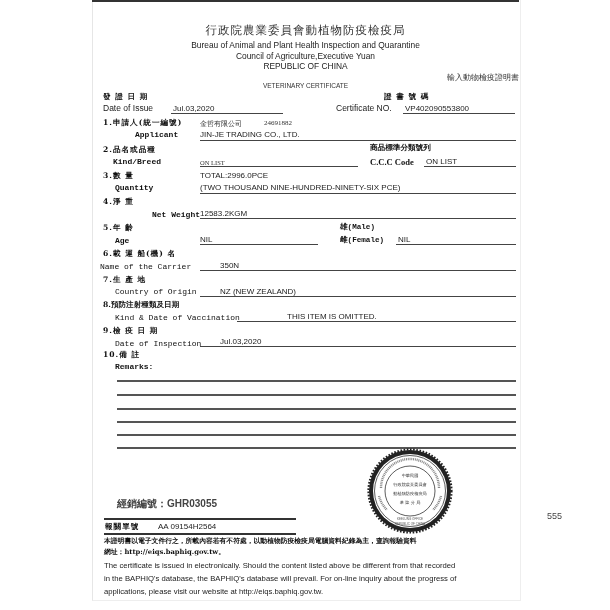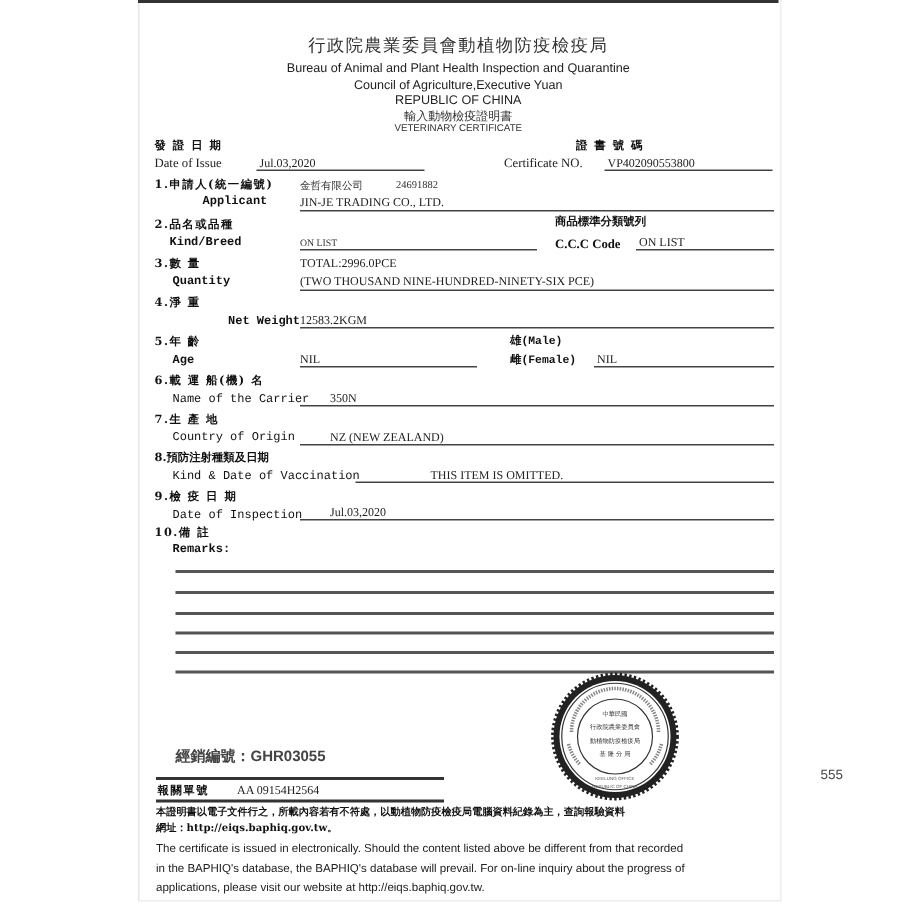--- a/index.html
+++ b/index.html
@@ -3,25 +3,25 @@
 <meta charset="utf-8">
 <style>
   html, body { margin:0; padding:0; background:#ffffff; }
   body { width:610px; height:610px; position:relative; overflow:hidden; font-family:"Liberation Sans", sans-serif; color:#222; }
   .page { position:absolute; left:92px; top:0; width:427px; height:600px; background:#fff; border-left:1px solid #e6e6e6; border-right:1px solid #eeeeee; border-bottom:1px solid #eeeeee; }
   .topbar { position:absolute; left:92px; top:0; width:427px; height:2px; background:#333; }
   .abs { position:absolute; white-space:nowrap; }
   .c { text-align:center; left:92px; width:427px; }
   .zh-title { font-family:"DejaVu Serif", serif; font-size:11.5px; color:#333; letter-spacing:1px; }
   .en-head { font-size:8.4px; color:#222; }
-  .zh-sub { font-family:"DejaVu Serif", serif; font-size:8px; color:#333; }
+  .zh-sub { font-family:"DejaVu Serif", serif; font-size:8px; color:#333;text-align:right; }
   .en-small { font-size:6.5px; color:#333; }
   .lbl-zh { font-family:"DejaVu Serif", serif; font-size:7.6px; font-weight:bold; color:#111; letter-spacing:1px;text-align:right; }
   .lbl-en { font-family:"Liberation Mono", monospace; font-size:8px; font-weight:bold; color:#111; }
-  .val { font-size:8px; color:#222;font-family:Liberation Serif, serif; }
+  .val { font-size:8px; color:#222; }
   .val-serif { font-family:"Liberation Serif", serif; font-size:7px; color:#333; }
   .uline { position:absolute; height:1px; background:#444; }
   .rline { position:absolute; left:117px; width:399px; height:1.5px; background:#555; }
   .seal { position:absolute; left:367px; top:448px; width:86px; height:86px; }
   .notice-zh { font-family:"DejaVu Serif", serif; font-size:6.8px; font-weight:bold; color:#111; }
   .notice-en { font-size:7.7px; color:#222; }
 </style>
 </head>
 <body>
 
@@ -74,21 +74,21 @@
 <div class="abs lbl-zh" style="left:103px; top:223px;">5.年    齡</div>
 <div class="abs lbl-en" style="left:340px; top:222px; font-size:7.6px;">雄(Male)</div>
 <div class="abs lbl-en" style="left:115px; top:236px;">Age</div>
 <div class="abs val" style="left:200px; top:235px;">NIL</div>
 <div class="uline" style="left:200px; top:244px; width:118px;"></div>
 <div class="abs lbl-en" style="left:340px; top:235px; font-size:7.6px;">雌(Female)</div>
 <div class="abs val" style="left:398px; top:235px;">NIL</div>
 <div class="uline" style="left:396px; top:244px; width:120px;"></div>
 
 <div class="abs lbl-zh" style="left:103px; top:249px;">6.載 運 船(機) 名</div>
-<div class="abs lbl-en" style="left:115px; top:262px; font-weight:normal;">Name of the Carrier</div>
+<div class="abs lbl-en" style="left:100px; top:262px; font-weight:normal;">Name of the Carrier</div>
 <div class="abs val" style="left:220px; top:261px;">350N</div>
 <div class="uline" style="left:200px; top:270px; width:316px;"></div>
 
 <div class="abs lbl-zh" style="left:103px; top:275px;">7.生    產    地</div>
 <div class="abs lbl-en" style="left:115px; top:287px; font-weight:normal;">Country of Origin</div>
 <div class="abs val" style="left:220px; top:287px;">NZ (NEW ZEALAND)</div>
 <div class="uline" style="left:200px; top:296px; width:316px;"></div>
 
 <div class="abs lbl-zh" style="left:103px; top:300px; letter-spacing:0;">8.預防注射種類及日期</div>
 <div class="abs lbl-en" style="left:115px; top:313px; font-weight:normal;">Kind &amp; Date of Vaccination</div>

